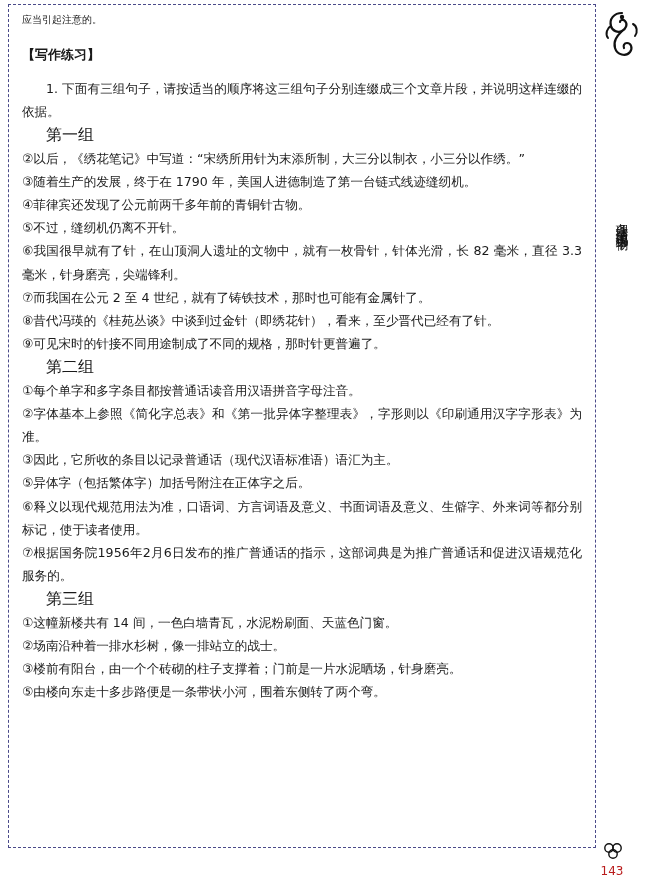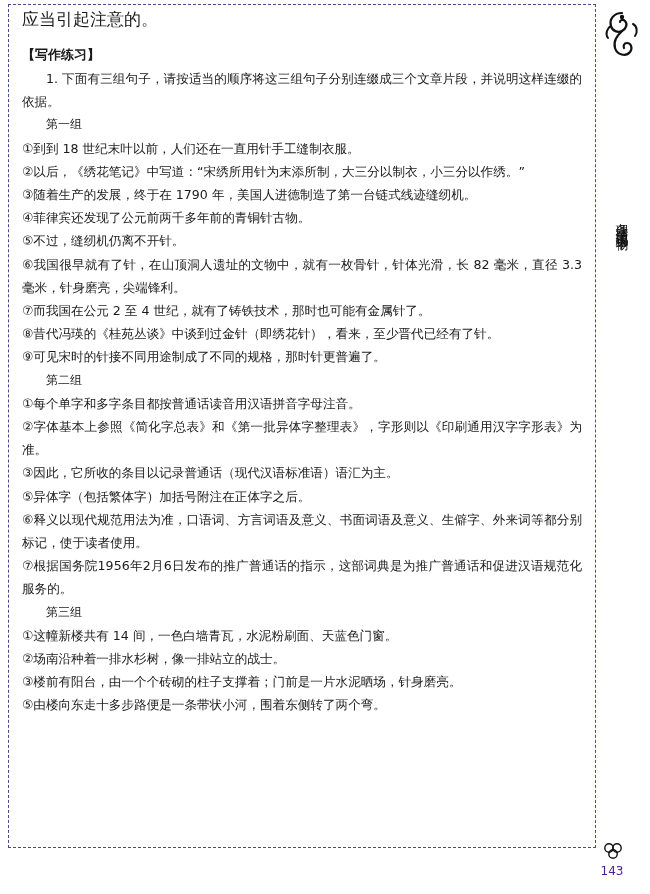--- a/index.html
+++ b/index.html
@@ -31,48 +31,48 @@
   .content {
     position: absolute;
     left: 22px;
     top: 8px;
     width: 560px;
     height: 838px;
     box-sizing: border-box;
   }
 
   .top-fragment {
-    font-size: 17px;
+    font-size: 10px;
     line-height: 23px;
     margin-bottom: 12px;
   }
 
   .heading {
     font-size: 13px;
     font-weight: bold;
     line-height: 24px;
     margin-top: 4px;
-    margin-bottom: 0;
+    margin-bottom: 10px;
   }
 
   .sub-heading {
     font-size: 12.8px;
     line-height: 23.2px;
     text-indent: 24px;
   }
 
   .para {
     font-size: 12.6px;
     line-height: 23.2px;
     text-indent: 24px;
     text-align: justify;
   }
 
   .group-label {
-    font-size: 12px;
+    font-size: 16px;
     line-height: 23.2px;
     text-indent: 24px;
   }
 
   .item {
     font-size: 12.6px;
     line-height: 23.2px;
     text-align: justify;
   }
 
@@ -103,21 +103,21 @@
     height: 300px;
     color: #111;
   }
 
   
   .page-number {
     position: absolute;
     right: 18px;
     bottom: 16px;
     font-size: 12px;
-    color: #4c1d95;
+    color: #b91c1c;
     text-align: center;
     width: 40px;
   }
   .footer-ornament {
     position: absolute;
     right: 22px;
     bottom: 32px;
     width: 30px;
     height: 22px;
   }
@@ -130,21 +130,20 @@
 <div class="content">
 
   <div class="top-fragment">应当引起注意的。</div>
 
   <div class="heading">【写作练习】</div>
 
 
   <div class="para">1. 下面有三组句子，请按适当的顺序将这三组句子分别连缀成三个文章片段，并说明这样连缀的依据。</div>
 
   <div class="group-label">第一组</div>
-  <div class="item">①到到 18 世纪末叶以前，人们还在一直用针手工缝制衣服。</div>
   <div class="item">②以后，《绣花笔记》中写道：“宋绣所用针为末添所制，大三分以制衣，小三分以作绣。”</div>
   <div class="item">③随着生产的发展，终于在 1790 年，美国人进德制造了第一台链式线迹缝纫机。</div>
   <div class="item">④菲律宾还发现了公元前两千多年前的青铜针古物。</div>
   <div class="item">⑤不过，缝纫机仍离不开针。</div>
   <div class="item">⑥我国很早就有了针，在山顶洞人遗址的文物中，就有一枚骨针，针体光滑，长 82 毫米，直径 3.3 毫米，针身磨亮，尖端锋利。</div>
   <div class="item">⑦而我国在公元 2 至 4 世纪，就有了铸铁技术，那时也可能有金属针了。</div>
   <div class="item">⑧昔代冯瑛的《桂苑丛谈》中谈到过金针（即绣花针），看来，至少晋代已经有了针。</div>
   <div class="item">⑨可见宋时的针接不同用途制成了不同的规格，那时针更普遍了。</div>
 
   <div class="group-label">第二组</div>

